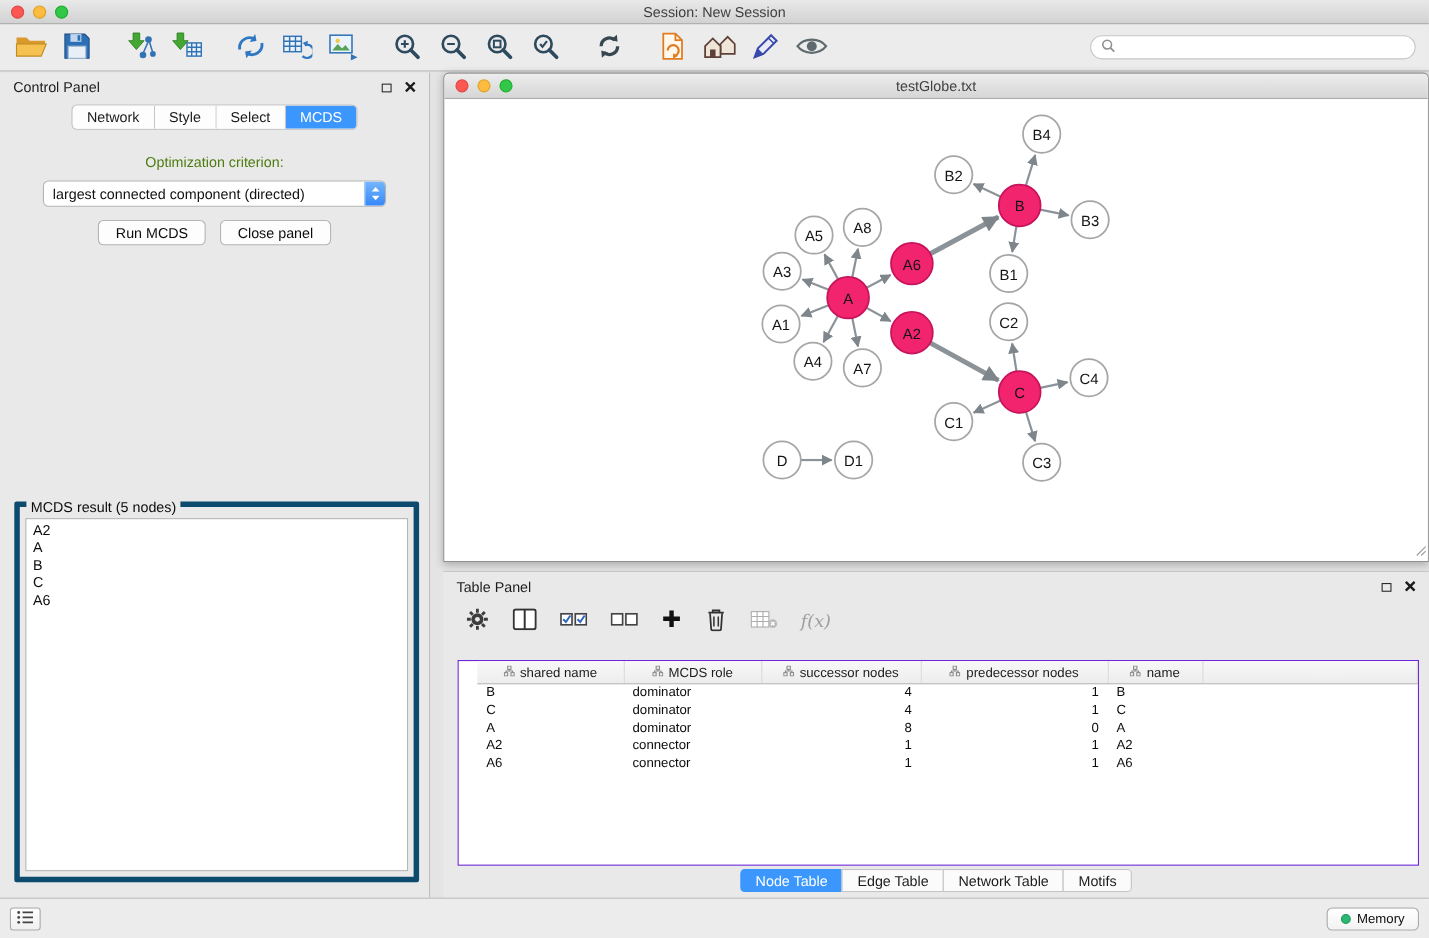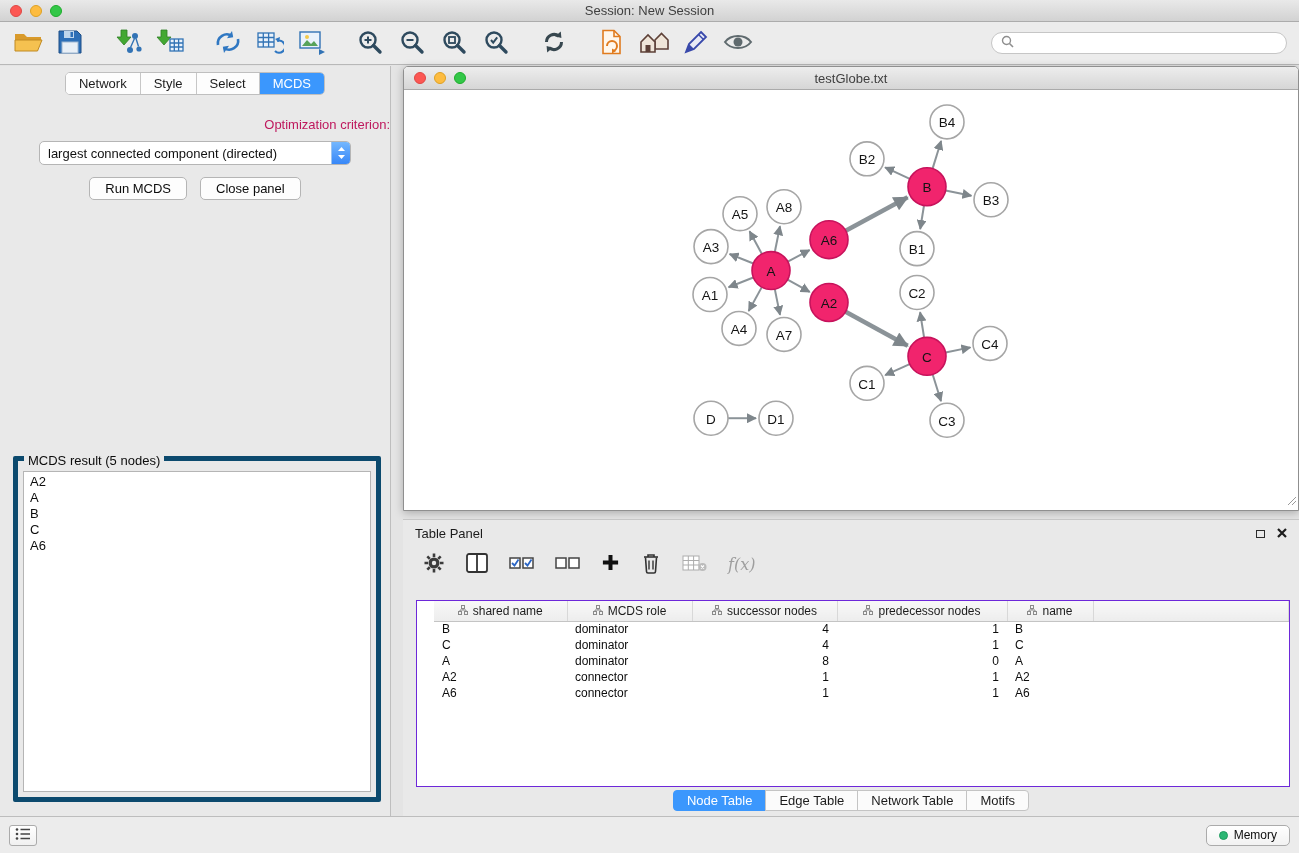--- a/index.html
+++ b/index.html
@@ -27,21 +27,21 @@
 
   
   .control-panel { position:absolute; left:0; top:0; width:391px; height:100%; background:#E9E9E9; border-right:1px solid #BEBEBE; }
   .panel-head { display:flex; align-items:center; padding:6px 12px 2px 12px; font-size:13px; color:#1c1c1c; }
   .panel-head .spacer { flex:1; }
   .float-ico { width:9px; height:8px; border:1.4px solid #2b2b2b; display:inline-block; margin-right:12px; }
   .seg-wrap { display:flex; width:fit-content; margin:6px auto 0 auto; border:1px solid #BFBFBF; border-radius:5px; overflow:hidden; background:#FDFDFD; }
   .seg-tab { padding:3px 13px; font-size:13px; color:#1c1c1c; border-right:1px solid #C7C7C7; background:#FDFDFD; }
   .seg-tab:last-child { border-right:none; }
   .seg-tab.active { background:#3B97FD; color:#fff; }
-  .opt-label { text-align:right; margin-top:22px; font-size:13px; color:#be185d; }
+  .opt-label { text-align:center; margin-top:22px; font-size:13px; color:#4d7c0f; }
   .dropdown { width:312px; height:24px; margin:9px auto 0 auto; background:#fff; border:1px solid #B5B5B5; border-radius:5px; display:flex; align-items:center; overflow:hidden; }
   .dropdown .dd-text { flex:1; padding-left:8px; font-size:13px; white-space:nowrap; overflow:hidden; }
   .dd-stepper { width:19px; height:100%; background:linear-gradient(#74B7FE,#3787F8); display:flex; align-items:center; justify-content:center; border-left:1px solid #9CC4F2; }
   .btn-row { display:flex; justify-content:center; gap:13px; margin-top:12px; }
   .mac-btn { background:#FDFDFD; border:1px solid #B5B5B5; border-radius:5px; padding:3px 15px; font-size:13px; color:#0c0c0c; }
   .groupbox { position:absolute; left:13px; right:9px; top:390px; bottom:20px; border:5px solid #0c4a6e; border-radius:2px; }
   .gb-legend { position:absolute; top:-8px; left:6px; background:#E9E9E9; padding:0 4px; font-size:13px; color:#0c0c0c; }
   .gb-list { position:absolute; inset:10px 5px 5px 5px; background:#fff; border:1px solid #B5B5B5; overflow:auto; padding-top:2px; }
   .gb-item { font-size:13px; color:#0c0c0c; padding:0 6px; line-height:16px; }
 
@@ -229,20 +229,28 @@
           <circle cx="5.5" cy="5.5" r="4" fill="none" stroke="#8E8E8E" stroke-width="1.4"></circle>
           <path d="M8.5 8.5 L12 12" stroke="#8E8E8E" stroke-width="1.6"></path>
         </svg></span>
     <input type="text" placeholder="" style="">
   </div>
 </div>
 
 <div class="main">
 
   <div class="control-panel">
+    <div class="panel-head">
+      <span>Control Panel</span>
+      <span class="spacer"></span>
+      <span class="float-ico"></span>
+      <span><svg width="10" height="10" viewBox="0 0 10 10">
+            <path d="M1 1 L9 9 M9 1 L1 9" stroke="#1c1c1c" stroke-width="2.2"></path>
+          </svg></span>
+    </div>
     <div class="seg-wrap">
         <div class="seg-tab">Network</div>
         <div class="seg-tab">Style</div>
         <div class="seg-tab">Select</div>
         <div class="seg-tab active">MCDS</div>
       </div>
     <div class="opt-label">Optimization criterion:</div>
     <div class="dropdown">
       <span class="dd-text">largest connected component (directed)</span>
       <span class="dd-stepper">

